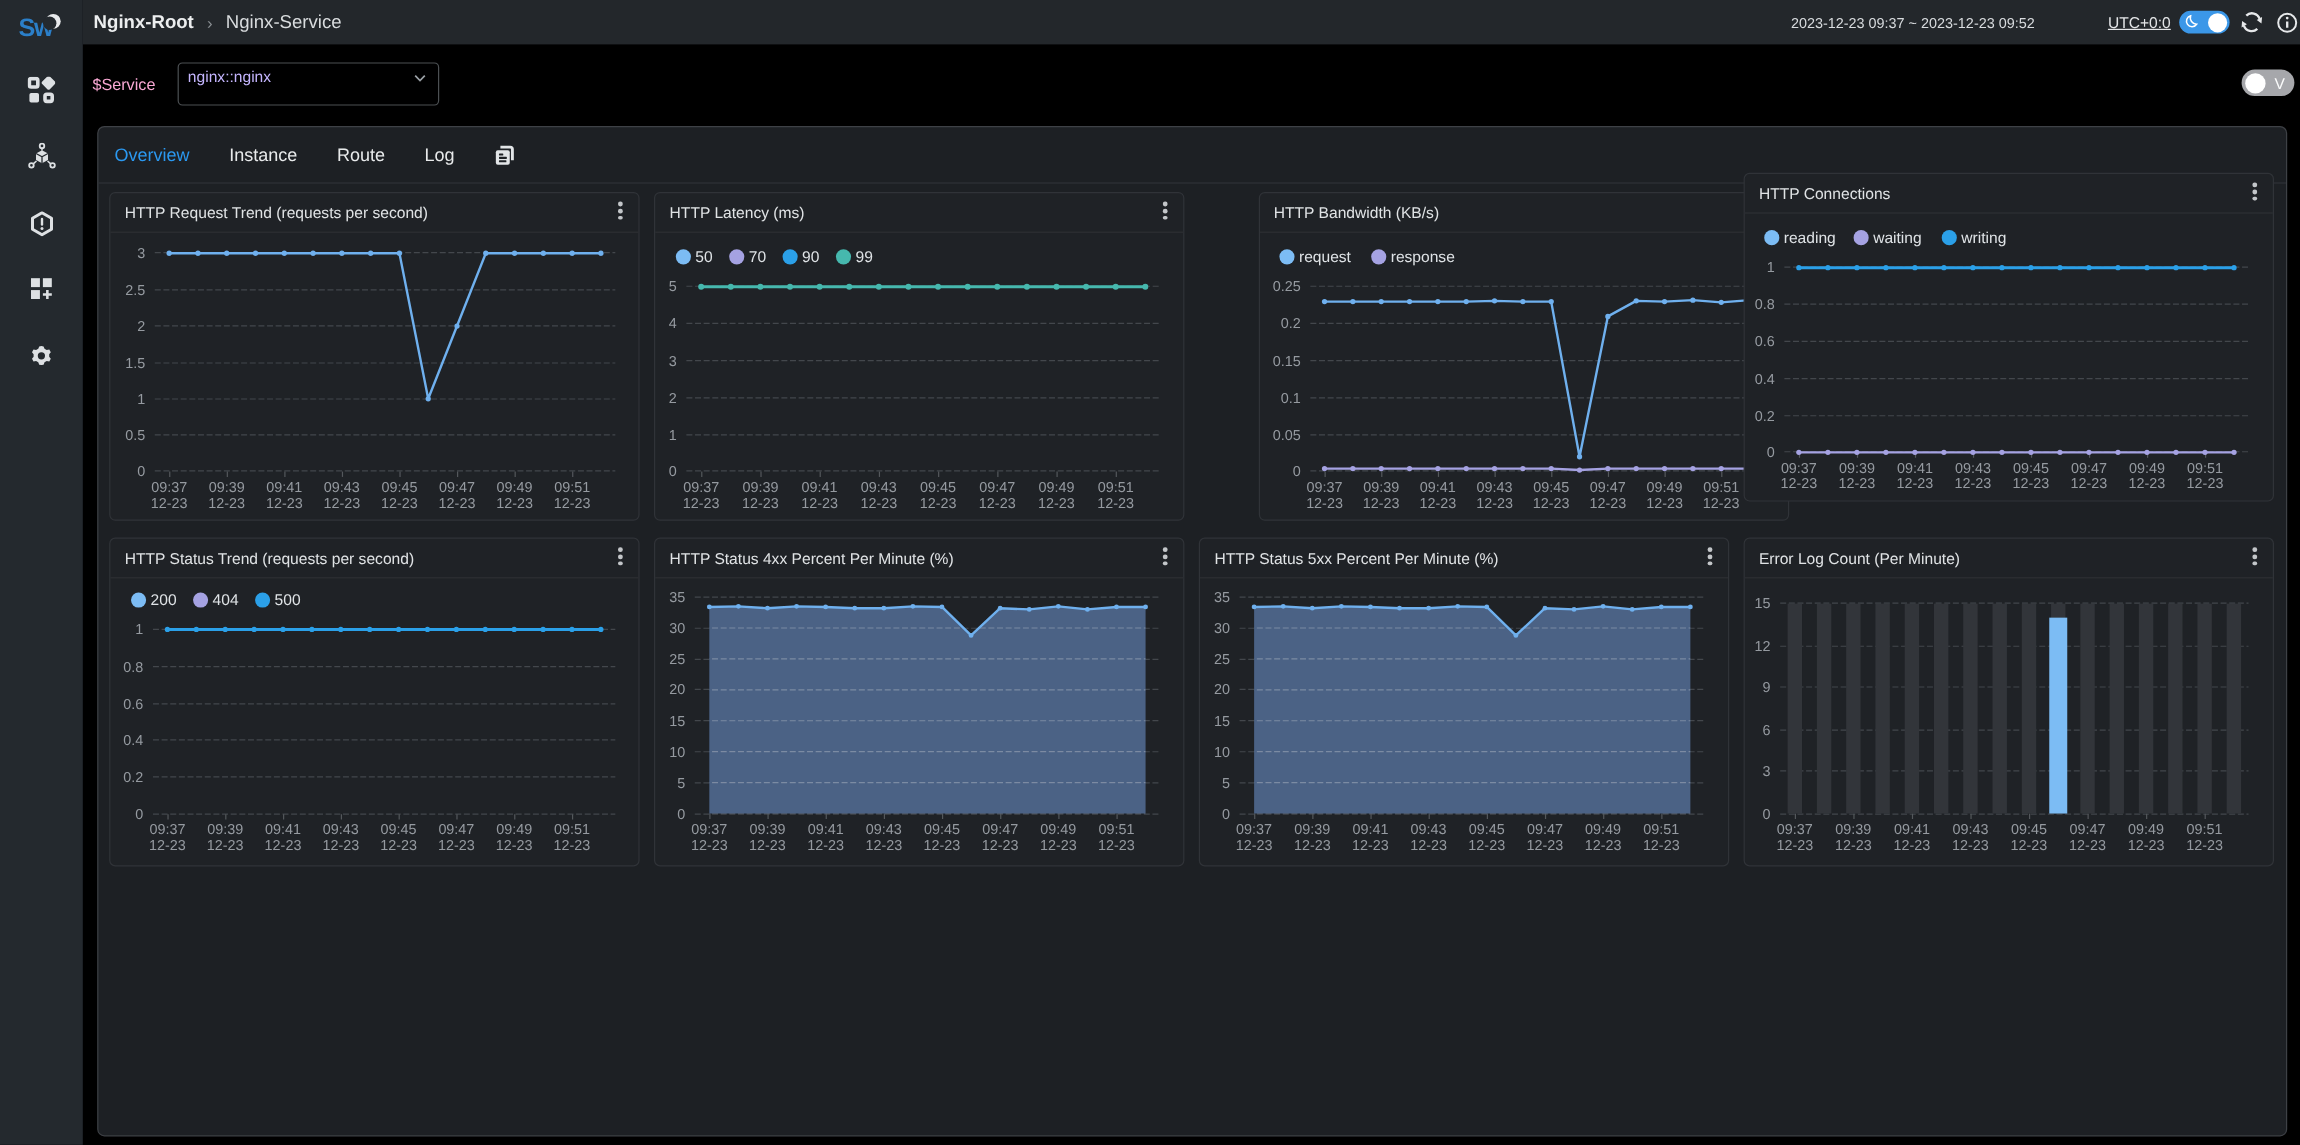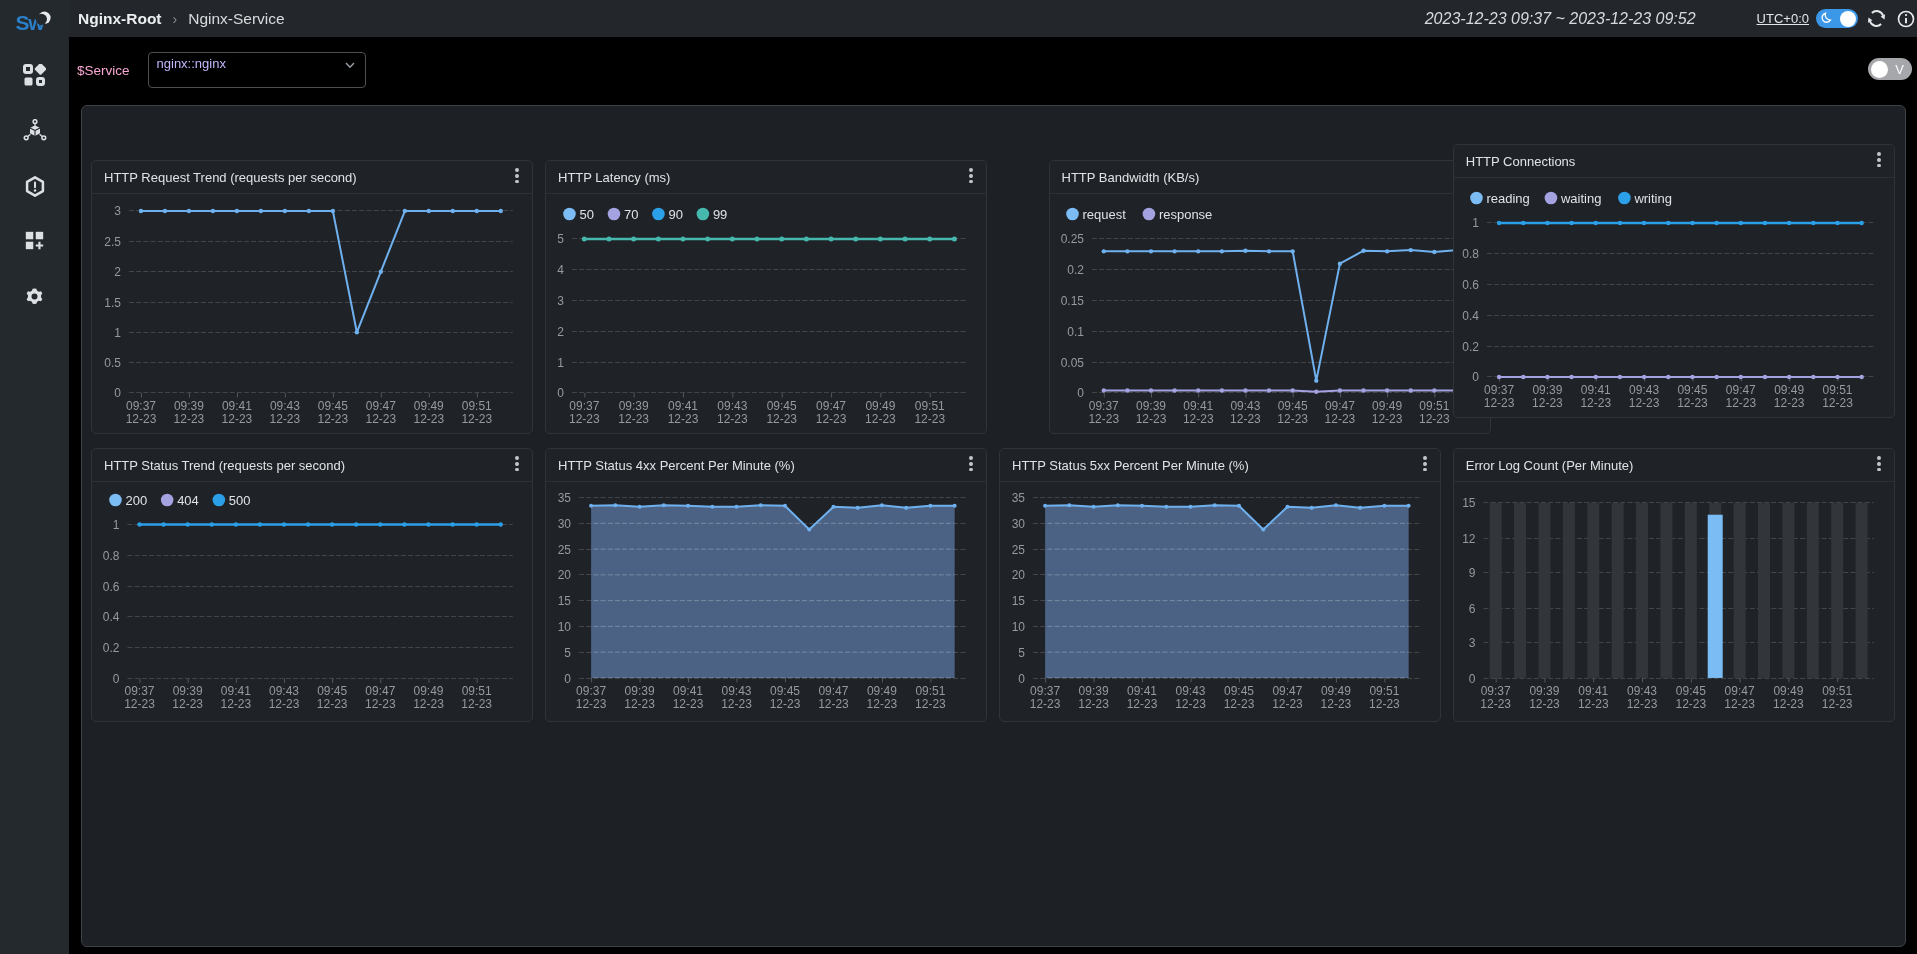--- a/index.html
+++ b/index.html
@@ -4,21 +4,21 @@
 * { margin:0; padding:0; box-sizing:border-box; }
 html,body { width:1917px; height:954px; background:#000000; font-family:"Liberation Sans", sans-serif; overflow:hidden; }
 .sidebar { position:absolute; left:0; top:0; width:69px; height:954px; background:#24292e; z-index:5; }
 .logo { position:absolute; left:5px; top:5px; }
 .sicon { position:absolute; left:0; width:69px; display:flex; justify-content:center; }
 .header { position:absolute; left:69px; top:0; width:1848px; height:37px; background:#23272b; display:flex; align-items:center; }
 .bc1 { color:#eceeef; font-weight:bold; font-size:15.5px; margin-left:9px; }
 .bc-sep { color:#8a8f93; margin:0 11px; font-size:14px; }
 .bc2 { color:#d9dcde; font-size:15.5px; }
 .hright { margin-left:auto; display:flex; align-items:center; }
-.trange { color:#d8dbde; font-size:16px;font-style:italic; }
+.trange { color:#d8dbde; font-size:12px; }
 .utc { color:#e3e5e7; font-size:13px; margin-left:61px;text-decoration:underline; }
 .moontoggle { position:relative; width:42px; height:19px; border-radius:10px; background:#3b97e8; margin-left:7px; display:inline-block; }
 .knob { position:absolute; right:2px; top:1.5px; width:16px; height:16px; border-radius:50%; background:#fff; }
 .hicon { margin-left:9px; }
 .hicon:last-child { margin-left:11px; margin-right:2px; }
 .svcbar { position:absolute; left:69px; top:45px; width:1848px; height:50px; background:#000; display:flex; align-items:center; }
 .svclbl { color:#f9a8d4; font-size:13.5px; margin-left:8px; }
 .svcsel { position:relative; margin-left:18px; width:218px; height:36px; border:1px solid #4c5053; border-radius:4px; background:#000; color:#c4b5fd; font-size:13px; line-height:22px; padding-left:8px; }
 
 .vtoggle { position:absolute; right:5px; top:13px; width:44px; height:22px; border-radius:11px; background:#a6a7ab; }
@@ -116,20 +116,35 @@
   <path d="M16.2 13 h2.6 v3.2 H22 v2.6 h-3.2 V22 h-2.6 v-3.2 H13 v-2.6 h3.2 Z" fill="#dde0e3"></path>
 </svg>
     </div>
 <div class="sicon" style="top:287px">
       <svg width="19" height="19" viewBox="0 0 24 24" fill="#dde0e3">
   <path d="M12 1.8 l2.3 0.3 1 2.6 2.3 1.3 2.7-0.6 1.6 2.8 -1.7 2.2 0 2.6 1.7 2.2 -1.6 2.8 -2.7-0.6 -2.3 1.3 -1 2.6 -2.3 0.3 -2.3-0.3 -1-2.6 -2.3-1.3 -2.7 0.6 -1.6-2.8 1.7-2.2 0-2.6 -1.7-2.2 1.6-2.8 2.7 0.6 2.3-1.3 1-2.6 Z M12 8.2 a3.8 3.8 0 1 0 0 7.6 a3.8 3.8 0 1 0 0 -7.6 Z" fill-rule="evenodd"></path>
 </svg>
     </div>
 </div>
 <div class="panel">
+  <div class="tabs">
+    <span class="tab first">Overview</span>
+      <span class="tab">Instance</span>
+      <span class="tab">Route</span>
+      <span class="tab">Log</span>
+    <span class="tabicon">
+        <svg width="21" height="21" viewBox="0 0 21 21">
+ <path d="M7 3.6 h8.2 a1.8 1.8 0 0 1 1.8 1.8 v9.2" fill="none" stroke="#e2e5e7" stroke-width="2.4"></path>
+ <rect x="3.2" y="6.2" width="11.6" height="12" rx="1.6" fill="#e2e5e7"></rect>
+ <rect x="5.8" y="8.9" width="3.6" height="1.7" rx="0.5" fill="#1d2024"></rect>
+ <rect x="5.8" y="11.7" width="6.6" height="1.7" rx="0.5" fill="#1d2024"></rect>
+ <rect x="5.8" y="14.5" width="6.2" height="1.7" rx="0.5" fill="#1d2024"></rect>
+</svg>
+      </span>
+  </div>
 
 <div class="card" style="left:9.5px;top:54px;">
  <div class="chead">
         <span class="ctitle">HTTP Request Trend (requests per second)</span>
   <span class="dots">
           <i></i>
           <i></i>
           <i></i>
         </span>
       </div>

